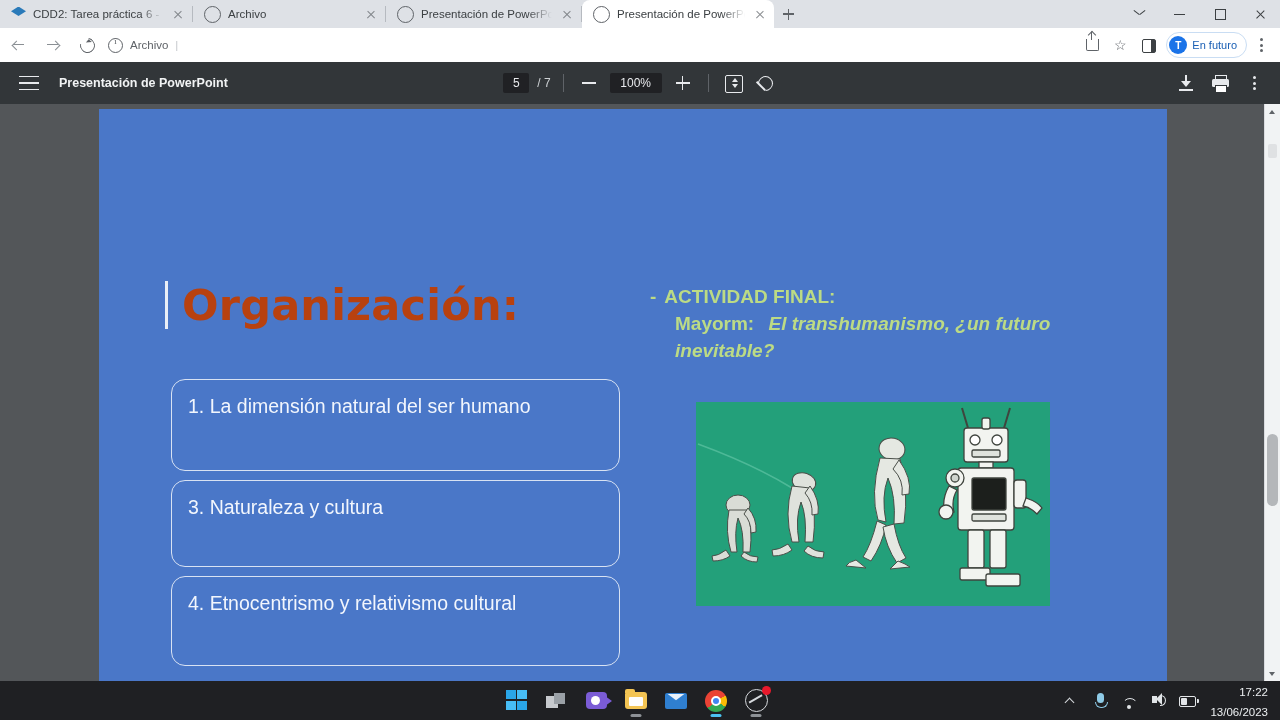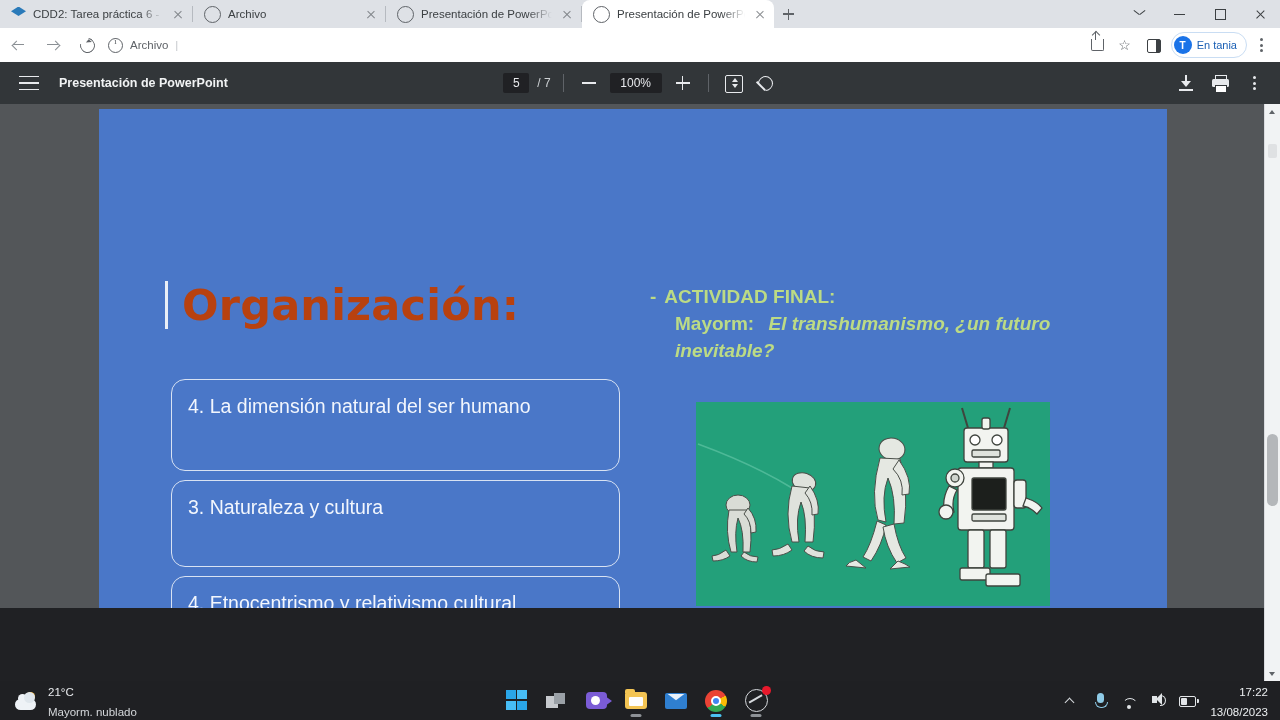--- a/index.html
+++ b/index.html
@@ -98,21 +98,21 @@
   .dlic{width:24px;height:24px;position:relative;}
   .dlic .st{position:absolute;left:11.2px;top:4px;width:1.8px;height:9px;background:#e8eaed;}
   .dlic .ar{position:absolute;left:7px;top:10px;width:0;height:0;border-left:5px solid transparent;border-right:5px solid transparent;border-top:6px solid #e8eaed;}
   .dlic .ln{position:absolute;left:5px;top:18px;width:14px;height:1.8px;background:#e8eaed;}
   .pric{width:24px;height:24px;position:relative;}
   .pric .top{position:absolute;left:7px;top:4px;width:10px;height:4px;border:1.5px solid #e8eaed;border-bottom:none;}
   .pric .mid{position:absolute;left:3.5px;top:8px;width:17px;height:8px;background:#e8eaed;border-radius:1.5px;}
   .pric .bot{position:absolute;left:7px;top:14px;width:10px;height:6px;background:#fff;border:1.5px solid #323639;}
 
   
-  .viewer{position:absolute;left:0;top:104px;width:1280px;height:504px;background:#535659;overflow:hidden;}
+  .viewer{position:absolute;left:0;top:104px;width:1280px;height:577px;background:#535659;overflow:hidden;}
   .slide{position:absolute;left:99px;top:5px;width:1068px;height:600px;background:#4a77c8;}
   .titlewrap{position:absolute;left:66px;top:172px;display:flex;align-items:stretch;}
   .titlebar{width:3px;background:#e9eef7;margin-right:14px;}
   .slidetitle{font-size:43px;font-weight:bold;color:#b8410f;letter-spacing:.2px;line-height:1.12;
               font-family:"DejaVu Sans",sans-serif;}
   .boxes{position:absolute;left:72px;top:168px;width:449px;}
   .obox{border:1.2px solid #d8e2f3;border-radius:14px;margin-bottom:9px;padding:14px 16px;
         color:#f2f6fd;font-size:19.5px;line-height:1.33;box-sizing:border-box;}
   .obox.b1{height:92px;}
   .obox.b2{height:87px;}
@@ -260,21 +260,21 @@
           <span class="share-ic"></span>
         </div>
       <div class="oic">
           <span class="star">☆</span>
         </div>
       <div class="oic">
           <span class="sidepanel"></span>
         </div>
       <div class="profile">
         <span class="pav">T</span>
-        <span class="ptxt">En tania</span>
+        <span class="ptxt">En futuro</span>
       </div>
       <div class="kebab">
           <i></i>
           <i></i>
           <i></i>
         </div>
     </div>
   </div>
 
   <div class="pdfbar">
@@ -328,21 +328,21 @@
 
   <div class="viewer">
     <div class="slide">
 
       <div class="titlewrap">
         <div class="titlebar"></div>
         <div class="slidetitle">Organización:</div>
       </div>
 
       <div class="boxes" style="top:270px">
-        <div class="obox b1">4. La dimensión natural del ser humano</div>
+        <div class="obox b1">1. La dimensión natural del ser humano</div>
         <div class="obox b3">3. Naturaleza y cultura</div>
         <div class="obox b4">4. Etnocentrismo y relativismo cultural</div>
       </div>
 
       <div class="rightcol">
         <div class="actline">
           <span class="dash">-</span>
           <span>ACTIVIDAD FINAL:</span>
         </div>
         <div class="podrow">
@@ -411,30 +411,20 @@
   </div>
 
   <div class="scrollbar">
     <div class="sb-up"></div>
     <div class="sb-mark"></div>
     <div class="sb-thumb"></div>
     <div class="sb-dn"></div>
   </div>
 
   <div class="taskbar">
-    <div class="weather">
-      <span class="wicon">
-          <i class="wsun"></i>
-          <i class="wcloud"></i>
-        </span>
-      <span class="wtxt">
-        <span class="wtemp">21°C</span><br>
-        <span class="wdesc">Mayorm. nublado</span>
-      </span>
-    </div>
 
     <div class="tbcenter">
       <div class="winlogo">
           <i></i>
           <i></i>
           <i></i>
           <i></i>
         </div>
       <div class="tbapp">
           <span class="tv1">
@@ -476,18 +466,18 @@
           <i class="spk"></i>
           <i class="wave"></i>
         </span>
       <span class="trayic">
           <i class="batt">
             <i></i>
           </i>
         </span>
       <span class="clock">
         <span class="ctime">17:22</span><br>
-        <span class="cdate">13/08/2023</span>
+        <span class="cdate">13/06/2023</span>
       </span>
     </div>
   </div>
 
 </div>
 
 </body></html>

